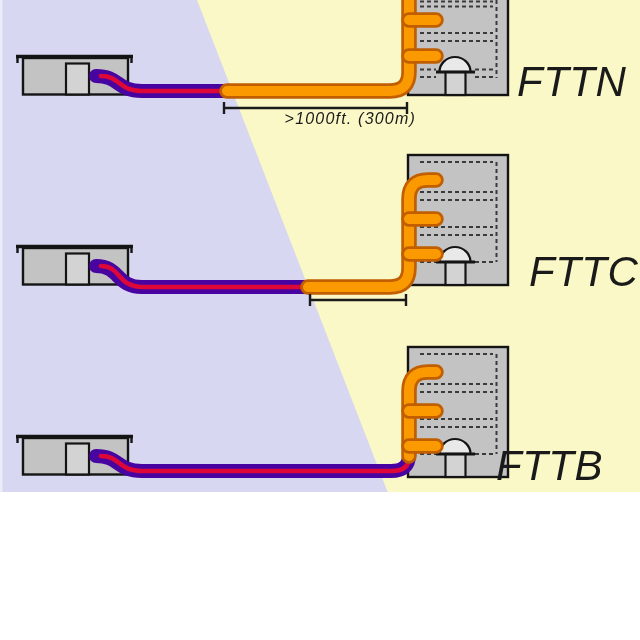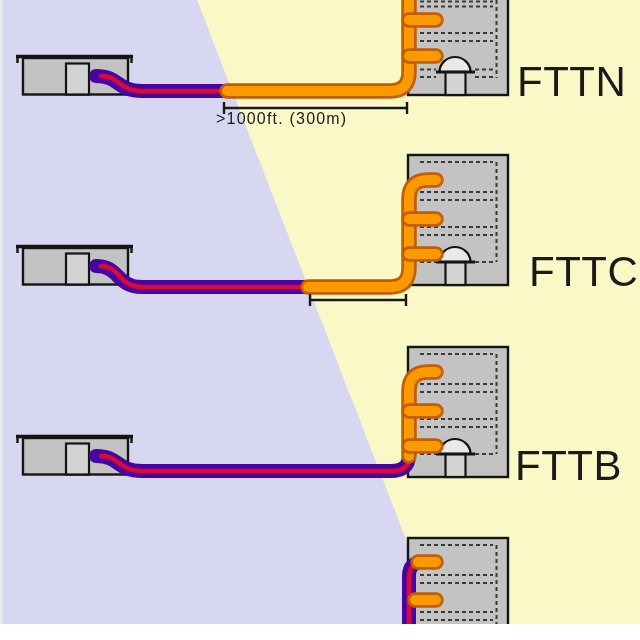--- a/index.html
+++ b/index.html
@@ -1,19 +1,20 @@
 <!DOCTYPE html>
 <html style="--fiber-region-bg: #D7D7F1; --copper-region-bg: #FAF8C6; --fiber-jacket: #4704A0; --fiber-core: #DE0838; --copper-fill: #FB9900; --copper-edge: #C05E00; --building-fill: #C3C3C3; --building-outline: #141414; --door-fill: #D3D3D3; --dome-fill: #E9E9E9; --unit-dash: #3A3A3A; --text: #1A1A1A; --edge-strip: #ECECF8;"><head>
 <meta charset="utf-8">
 <style>
   html,body { margin:0; padding:0; }
   .stage {
-    position:relative; width:640px; height:624px; overflow:hidden;
+    position:relative; width:640px; height:492px; overflow:hidden;
     background: var(--fiber-region-bg, #D7D7F1);
     font-family:"Liberation Sans", sans-serif;
+    font-style:italic;
   }
   svg { position:absolute; left:0; top:0; }
 
   .bld      { fill:var(--building-fill); stroke:var(--building-outline); stroke-width:2.4; }
   .door     { fill:var(--door-fill); stroke:var(--building-outline); stroke-width:2.2; }
   .dome     { fill:var(--dome-fill); stroke:var(--building-outline); stroke-width:2.2; }
   .domebase { stroke:var(--building-outline); stroke-width:2.8; fill:none; }
   .roof     { stroke:var(--building-outline); stroke-width:3.6; fill:none; }
   .rooftick { stroke:var(--building-outline); stroke-width:2.4; fill:none; }
   .dash     { stroke:var(--unit-dash); stroke-width:2; stroke-dasharray:4 3; fill:none; }
@@ -21,21 +22,21 @@
   .core     { stroke:var(--fiber-core);   stroke-width:4.6; fill:none; stroke-linecap:round; }
   .cu-o     { stroke:var(--copper-edge);  stroke-width:15.5; fill:none; stroke-linecap:round; }
   .cu-i     { stroke:var(--copper-fill);  stroke-width:10;   fill:none; stroke-linecap:round; }
   .mk       { stroke:var(--text); stroke-width:2.4; fill:none; }
 
   .fttx-label {
     position:absolute; font-size:42px; line-height:1; font-weight:400;
     letter-spacing:0.5px; color:var(--text);
   }
   .dist-label {
-    position:absolute; width:200px; text-align:left;
+    position:absolute; width:200px; text-align:right;
     font-size:16px; line-height:1.15; letter-spacing:1.2px; color:var(--text);
   }
 </style>
 </head>
 <body>
 
 <div class="stage">
 <svg width="640" height="640" viewBox="0 0 640 640">
 
   <rect x="0" y="0" width="640" height="640" style="fill:var(--fiber-region-bg)"></rect>
@@ -167,16 +168,16 @@
       <path class="cu-o" d="M 418 562 H 436 M 415 600 H 436 M 415 637 H 436"></path>
       <path class="cu-i" d="M 418 562 H 436 M 415 600 H 436 M 415 637 H 436"></path>
     </g>
 
     <path class="dome" d="M 439.5 645 A 15.5 15 0 0 1 470.5 645 Z"></path>
   </g>
 </svg>
 
   <div class="fttx-label" style="left:517px; top:61px;">FTTN</div>
   <div class="fttx-label" style="left:517px; top:251px;margin-left:12px;">FTTC</div>
-  <div class="fttx-label" style="left:515px; top:445px;">FTTB</div>
+  <div class="fttx-label" style="left:496px; top:445px;">FTTB</div>
 
   <div class="dist-label" style="left:216px; top:110px;">&gt;1000ft. (300m)</div>
 </div>
 
 </body></html>

